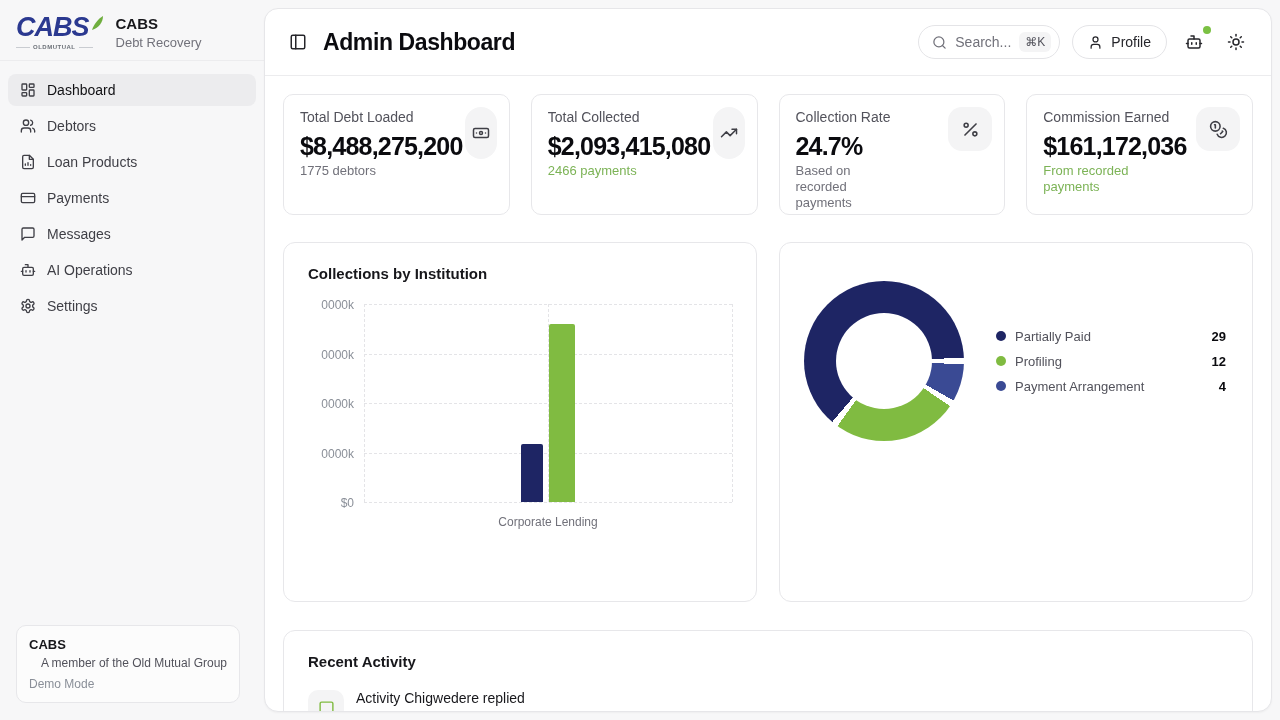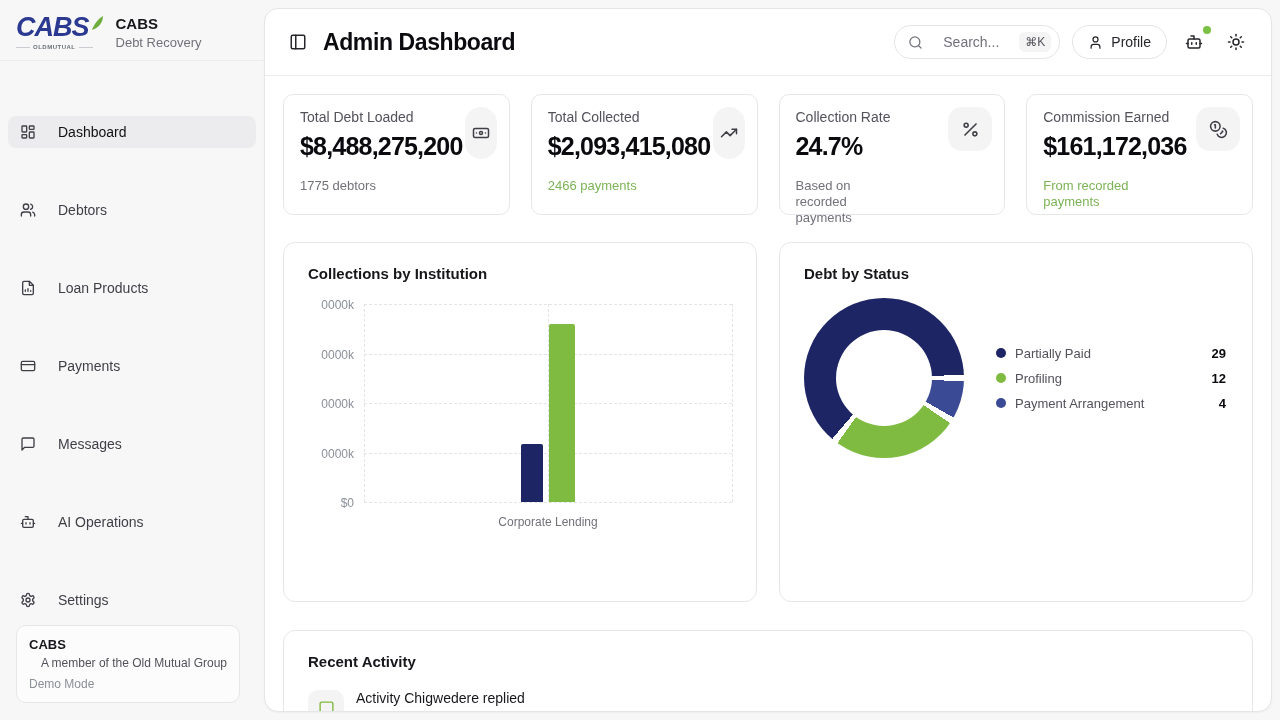--- a/index.html
+++ b/index.html
@@ -16,50 +16,50 @@
   .logo-art { display:flex; flex-direction:column; line-height:1; }
   .logo-word { font-size:27px; font-weight:800; font-style:italic; color:#2b3990; letter-spacing:-1px; display:flex; align-items:flex-start; }
   .logo-swoosh { margin-left:1px; margin-top:1px; }
   .logo-tagline { font-size:5px; color:#8a8f98; letter-spacing:.5px; margin-top:3px; display:flex; align-items:center; gap:3px; }
   .logo-tagline b { color:#6b7077; font-size:6px; }
   .tagline-line { display:inline-block; width:14px; height:1px; background:#c9ccd1; }
   .app-id { display:flex; flex-direction:column; gap:3px; }
   .app-name { font-size:15px; font-weight:700; color:#17171b; }
   .app-sub { font-size:13px; color:#71717a; }
   nav { padding:13px 8px; display:flex; flex-direction:column; gap:4px; }
-  .nav-item { display:flex; align-items:center; gap:22px; height:32px; padding:0 12px; border-radius:8px; color:#3f3f46; cursor:pointer;margin-top:42px; }
+  .nav-item { display:flex; align-items:center; gap:11px; height:32px; padding:0 12px; border-radius:8px; color:#3f3f46; cursor:pointer; }
   .nav-item .nicon { display:flex; color:#3f3f46; }
   .nav-item .nlabel { font-size:14px; }
   .nav-item.active { background:#ececee; color:#111114; }
   .nav-item.active .nlabel { font-weight:500; }
   .sidebar-footer { position:absolute; left:16px; top:625px; width:224px; border:1px solid #e7e7ea; border-radius:10px; background:#fcfcfc; padding:11px 12px; }
   .sf-title { font-size:13px; font-weight:700; color:#17171b; }
   .sf-line1 { font-size:12px; color:#52525b; margin-top:4px;text-align:right; }
   .sf-line2 { font-size:12px; color:#8a8f98; margin-top:7px; }
   
   .panel { position:absolute; left:264px; top:8px; width:1008px; height:704px;
     background:#fff; border:1px solid #e6e6e9; border-radius:14px; overflow:hidden;
     box-shadow:0 1px 2px rgba(0,0,0,.04); }
   .panel-header { height:67px; display:flex; align-items:center; padding:0 20px 0 18px; border-bottom:1px solid #ececee; }
   .icon-btn { background:none; border:none; display:flex; align-items:center; justify-content:center; width:30px; height:30px; border-radius:8px; color:#26262b; cursor:pointer; }
   .page-title { font-size:23px; font-weight:700; letter-spacing:-0.4px; margin-left:10px; }
   .header-right { margin-left:auto; display:flex; align-items:center; gap:12px; }
-  .search-pill { display:flex; align-items:center; gap:20px; height:34px; padding:0 8px 0 13px; border:1px solid #e4e4e7; border-radius:999px; color:#71717a; cursor:pointer; background:#fff; }
+  .search-pill { display:flex; align-items:center; gap:8px; height:34px; padding:0 8px 0 13px; border:1px solid #e4e4e7; border-radius:999px; color:#71717a; cursor:pointer; background:#fff; }
   .search-pill .s-text { font-size:14px; }
   .kbd { background:#f4f4f5; border-radius:6px; font-size:12px; color:#52525b; padding:3px 6px; }
   .profile-pill { display:flex; align-items:center; gap:8px; height:34px; padding:0 15px; border:1px solid #e4e4e7; border-radius:999px; background:#fff; font-size:14px; color:#26262b; cursor:pointer; }
   .bot-btn { position:relative; }
   .bot-dot { position:absolute; top:-1px; right:-2px; width:8px; height:8px; border-radius:50%; background:var(--green-dot,#7bc143); }
   
   .content { padding:18px; }
   .stats-grid { display:grid; grid-template-columns:repeat(4,1fr); gap:21px; }
   .stat-card { position:relative; border:1px solid #e7e7ea; border-radius:10px; padding:14px 16px; height:121px; background:#fff; }
   .stat-label { font-size:14px; color:#52525b; }
   .stat-value { font-size:25px; font-weight:700; letter-spacing:-0.8px; margin-top:7px; white-space:nowrap; }
-  .stat-sub { font-size:13px; line-height:16px; margin-top:17px; color:#71717a; padding-right:56px; }
+  .stat-sub { font-size:13px; line-height:16px; margin-top:2px; color:#71717a; padding-right:56px; }
   .stat-sub.green { color:var(--green-text,#7cb356); }
   .stat-icon { position:absolute; top:12px; right:12px; background:#f4f4f5; display:flex; align-items:center; justify-content:center; color:#3f3f46; }
   .stat-icon.capsule { width:32px; height:52px; border-radius:999px; }
   .stat-icon.square { width:44px; height:44px; border-radius:14px; }
   .charts-grid { display:grid; grid-template-columns:1fr 1fr; gap:22px; margin-top:27px; }
   .chart-card { border:1px solid #e7e7ea; border-radius:12px; background:#fff; padding:22px 24px; height:360px; }
   .chart-title { font-size:15px; font-weight:600; color:#17171b; }
   
   .bar-legend { display:flex; justify-content:center; gap:26px; margin-top:22px; }
   .legend-entry { display:flex; align-items:center; gap:8px; font-size:13px; color:#52525b; }
@@ -331,21 +331,20 @@
             <div class="bar-group">
               <div class="bar" style="height: 29.5%; background: rgb(30, 37, 100);"></div>
               <div class="bar outstanding" style="height: 90.1%; background: rgb(128, 187, 65);"></div>
             </div>
           </div>
           <div class="xcat">Corporate Lending</div>
         </div>
       </div>
 
       <div class="chart-card">
-        <div class="chart-title">Debt by Status</div>
         <div class="donut-row">
           <div class="donut" style="background: conic-gradient(from 90deg, rgb(255, 255, 255) 0deg, rgb(255, 255, 255) 2.4deg, rgb(58, 74, 148) 2.4deg, rgb(58, 74, 148) 29.6deg, rgb(255, 255, 255) 29.6deg, rgb(255, 255, 255) 32deg, rgb(255, 255, 255) 32deg, rgb(255, 255, 255) 34.4deg, rgb(128, 187, 65) 34.4deg, rgb(128, 187, 65) 125.6deg, rgb(255, 255, 255) 125.6deg, rgb(255, 255, 255) 128deg, rgb(255, 255, 255) 128deg, rgb(255, 255, 255) 130.4deg, rgb(30, 37, 100) 130.4deg, rgb(30, 37, 100) 357.6deg, rgb(255, 255, 255) 357.6deg, rgb(255, 255, 255) 360deg);">
             <div class="donut-hole"></div>
           </div>
           <div class="donut-legend">
             <div class="dl-row">
               <span class="dot" style="background: rgb(30, 37, 100);"></span>
               <span class="dl-label">Partially Paid</span>
               <span class="dl-value">29</span>
             </div>

